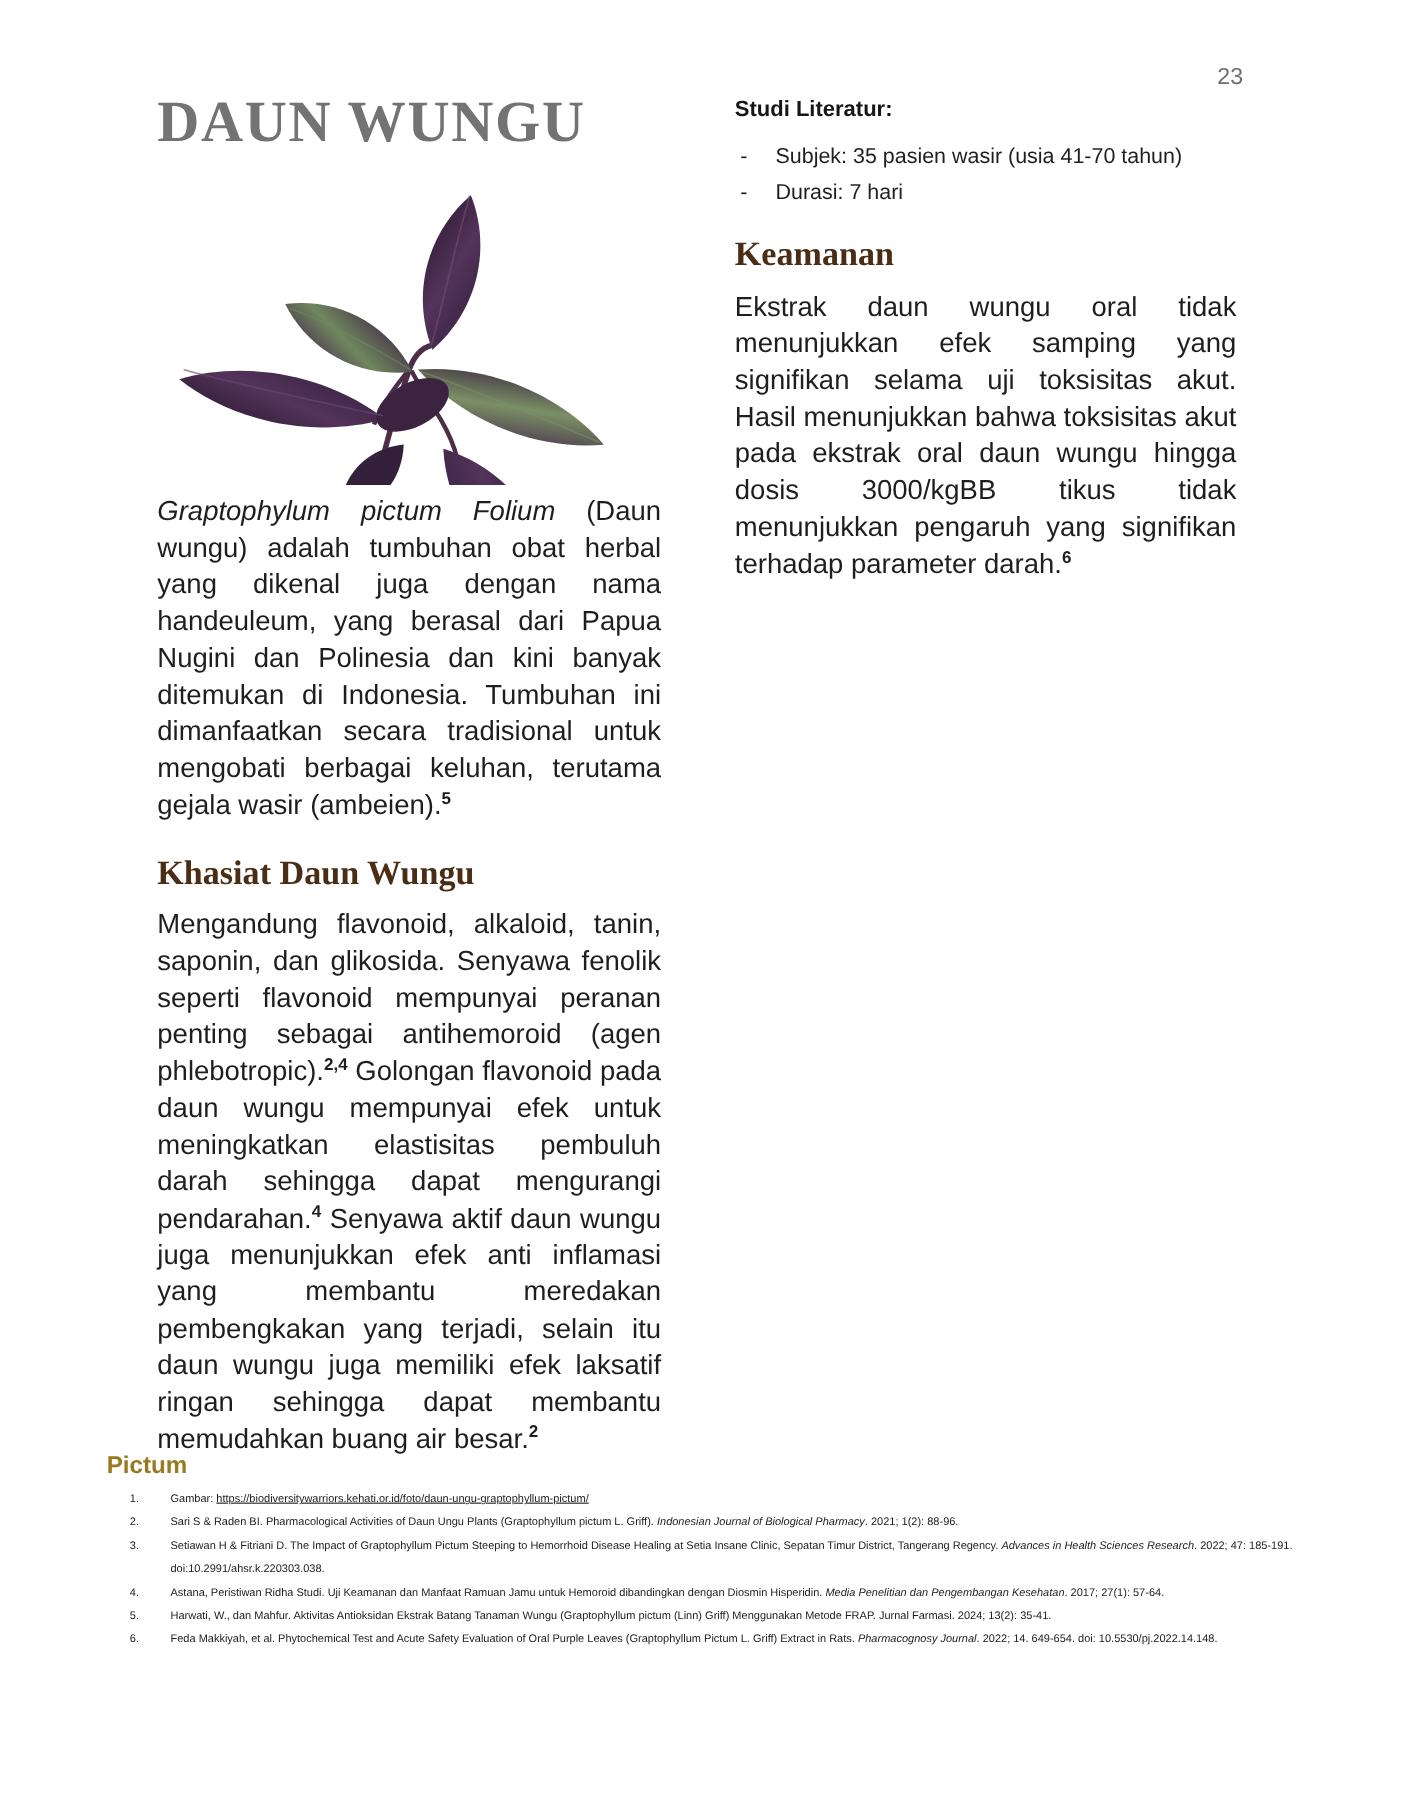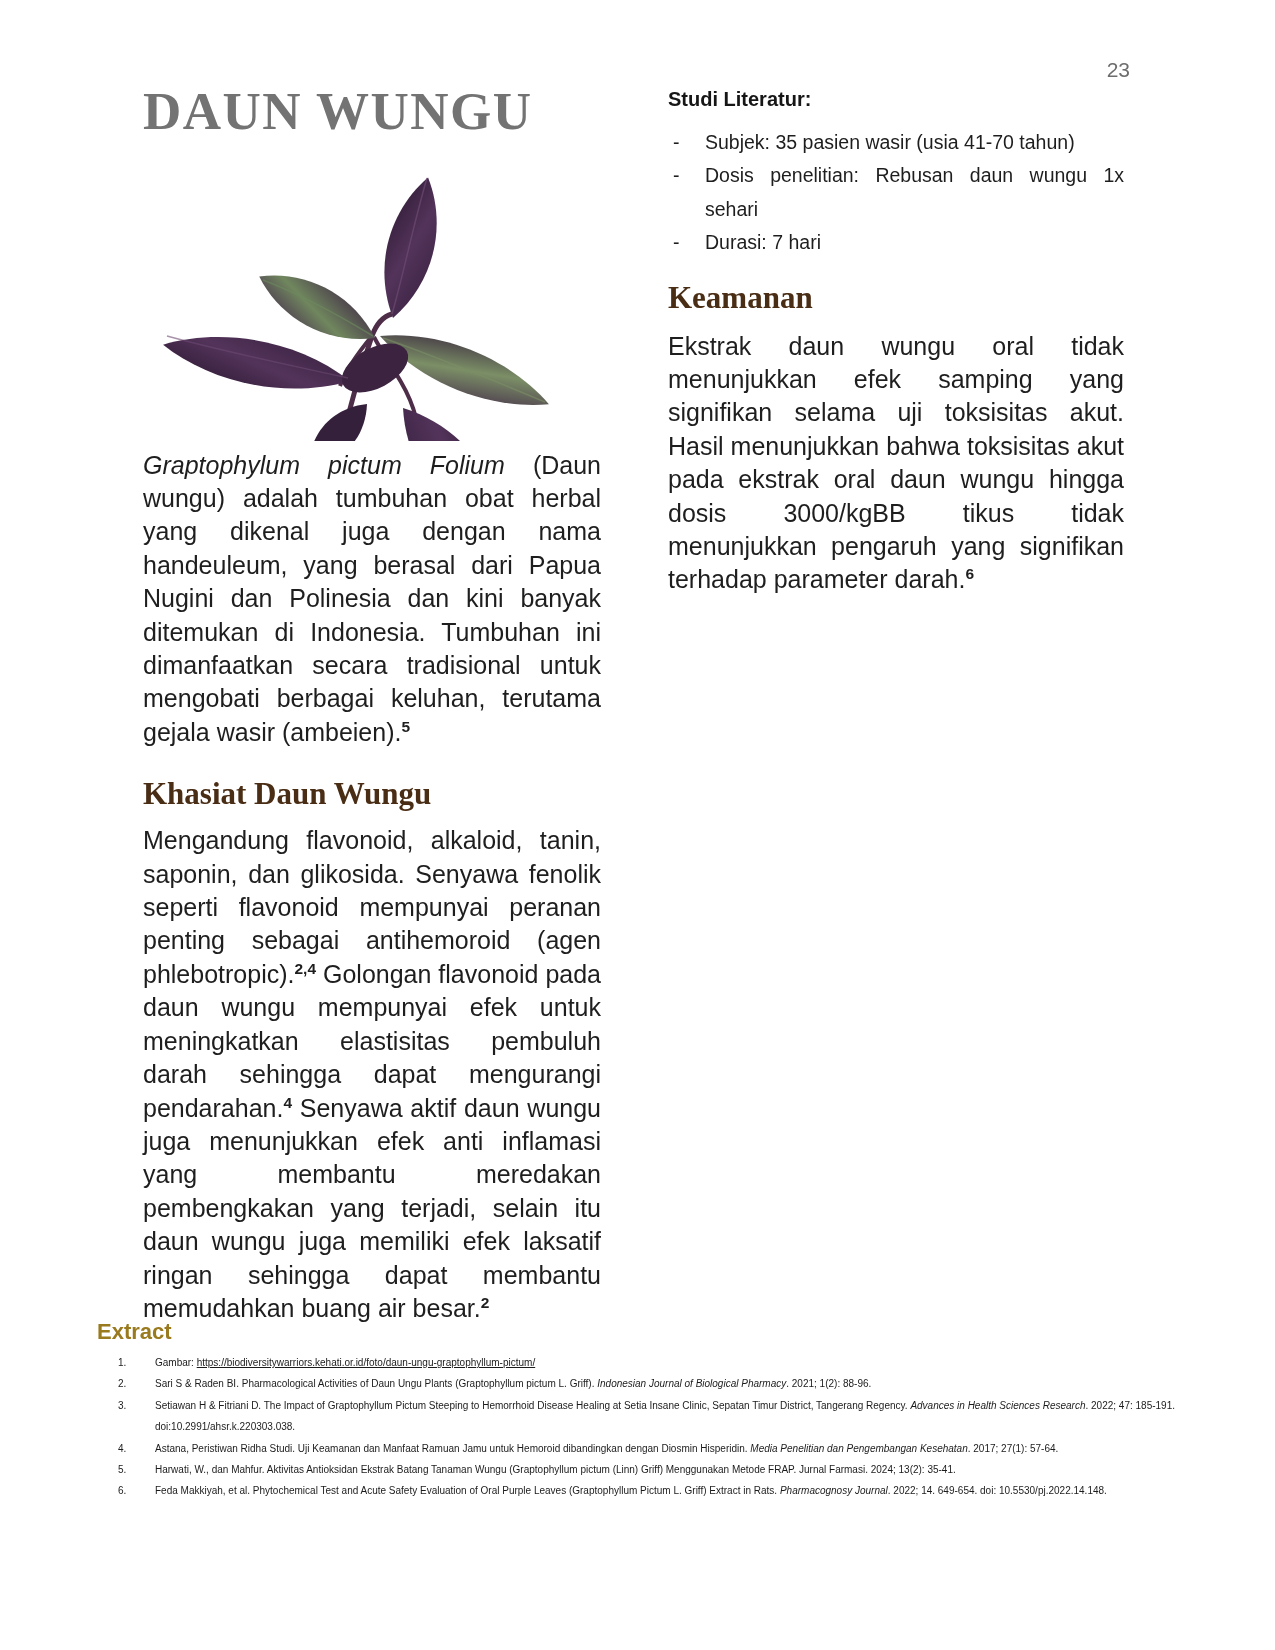--- a/index.html
+++ b/index.html
@@ -123,31 +123,30 @@
 
     <p class="body-para kh-para"><span>Mengandung flavonoid, alkaloid, tanin, saponin, dan glikosida. Senyawa fenolik seperti flavonoid mempunyai peranan penting sebagai antihemoroid (agen phlebotropic).</span><sup>2,4</sup><span> Golongan flavonoid pada daun wungu mempunyai efek untuk meningkatkan elastisitas pembuluh darah sehingga dapat mengurangi pendarahan.</span><sup>4</sup><span> Senyawa aktif daun wungu juga menunjukkan efek anti inflamasi yang membantu meredakan pembengkakan yang terjadi, selain itu daun wungu juga memiliki efek laksatif ringan sehingga dapat membantu memudahkan buang air besar.</span><sup>2</sup></p>
   </div>
 
   <div class="col-right">
 
     <div class="studi-heading">Studi Literatur:</div>
 
     <div class="studi-list">
       <div class="studi-item"><span>Subjek: 35 pasien wasir (usia 41-70 tahun)</span></div>
-      <div class="studi-item"><span>Dosis penelitian: Rebusan daun wungu 1x sehari</span></div>
       <div class="studi-item"><span>Durasi: 7 hari</span></div>
     </div>
 
     <div class="section-heading keamanan-heading">Keamanan</div>
 
     <p class="body-para keamanan-para"><span>Ekstrak daun wungu oral tidak menunjukkan efek samping yang signifikan selama uji toksisitas akut. Hasil menunjukkan bahwa toksisitas akut pada ekstrak oral daun wungu hingga dosis 3000/kgBB tikus tidak menunjukkan pengaruh yang signifikan terhadap parameter darah.</span><sup>6</sup></p>
   </div>
 
   <div class="sumber">
-    <div class="sumber-heading">Extract</div>
+    <div class="sumber-heading">Pictum</div>
     <div class="refs">
       <div class="ref-item"><span>Gambar: </span><span class="u">https://biodiversitywarriors.kehati.or.id/foto/daun-ungu-graptophyllum-pictum/</span></div>
       <div class="ref-item"><span>Sari S &amp; Raden BI. Pharmacological Activities of Daun Ungu Plants (Graptophyllum pictum L. Griff). </span><span class="i">Indonesian Journal of Biological Pharmacy</span><span>. 2021; 1(2): 88-96.</span></div>
       <div class="ref-item"><span>Setiawan H &amp; Fitriani D. The Impact of Graptophyllum Pictum Steeping to Hemorrhoid Disease Healing at Setia Insane Clinic, Sepatan Timur District, Tangerang Regency. </span><span class="i">Advances in Health Sciences Research</span><span>. 2022; 47: 185-191. doi:10.2991/ahsr.k.220303.038.</span></div>
       <div class="ref-item"><span>Astana, Peristiwan Ridha Studi. Uji Keamanan dan Manfaat Ramuan Jamu untuk Hemoroid dibandingkan dengan Diosmin Hisperidin. </span><span class="i">Media Penelitian dan Pengembangan Kesehatan</span><span>. 2017; 27(1): 57-64.</span></div>
       <div class="ref-item"><span>Harwati, W., dan Mahfur. Aktivitas Antioksidan Ekstrak Batang Tanaman Wungu (Graptophyllum pictum (Linn) Griff) Menggunakan Metode FRAP. Jurnal Farmasi. 2024; 13(2): 35-41.</span></div>
       <div class="ref-item"><span>Feda Makkiyah, et al. Phytochemical Test and Acute Safety Evaluation of Oral Purple Leaves (Graptophyllum Pictum L. Griff) Extract in Rats. </span><span class="i">Pharmacognosy Journal</span><span>. 2022; 14. 649-654. doi: 10.5530/pj.2022.14.148.</span></div>
     </div>
   </div>
 

